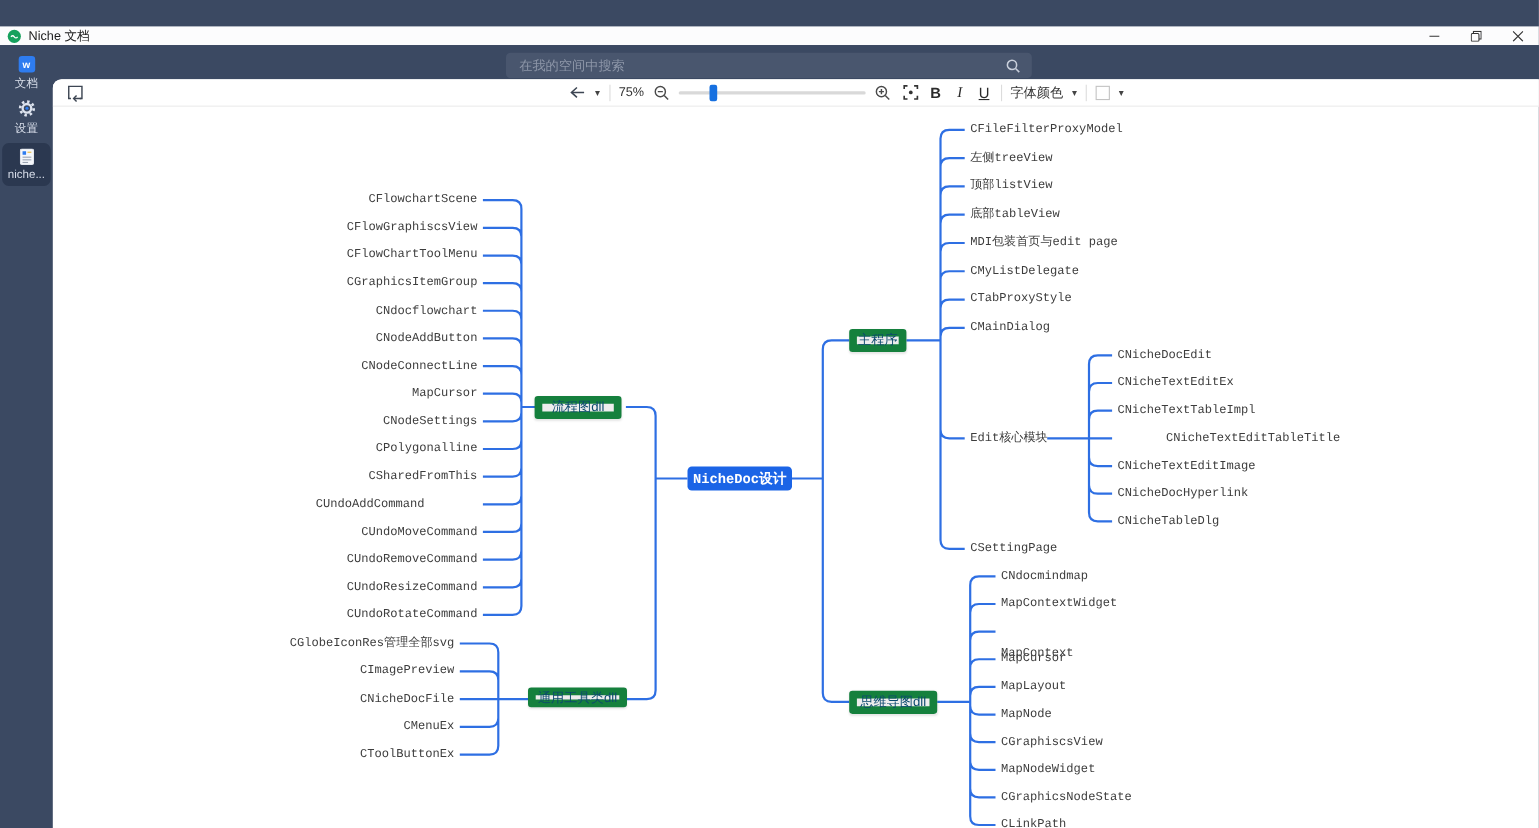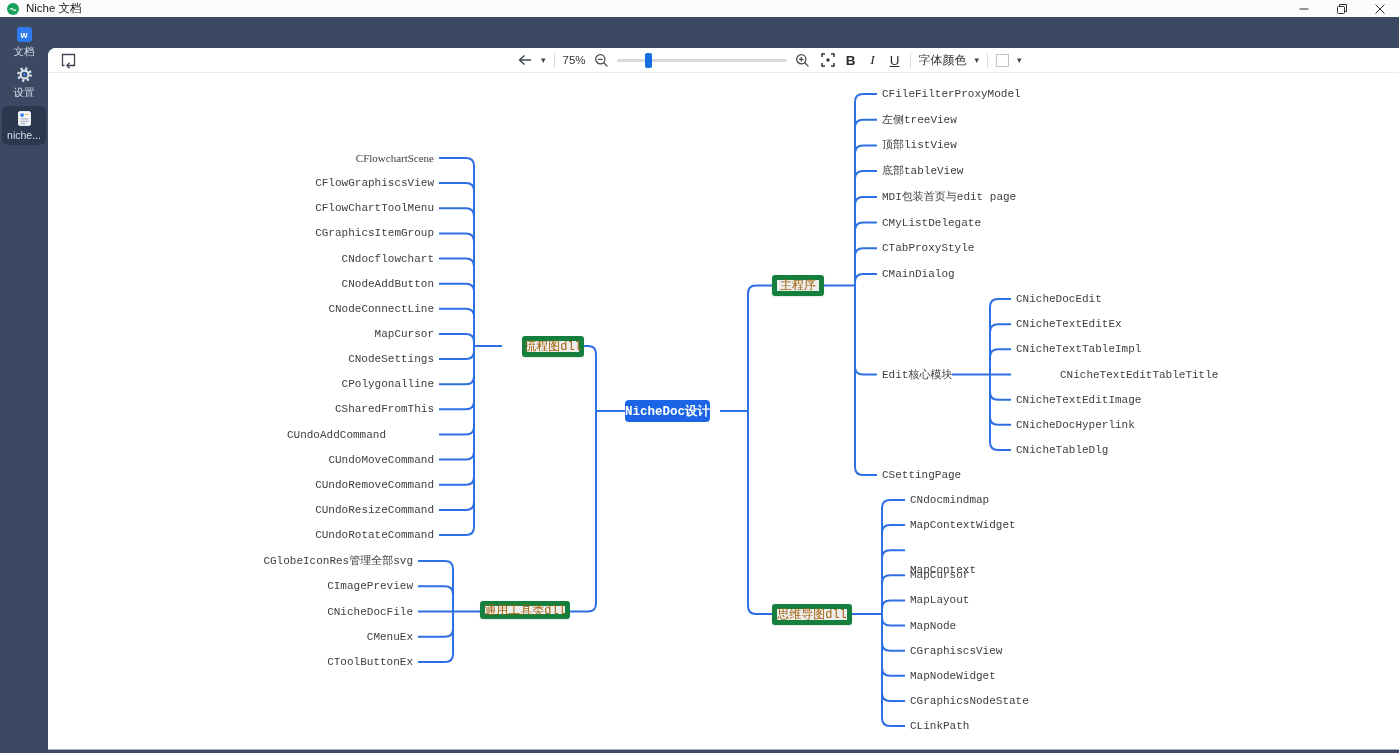--- a/index.html
+++ b/index.html
@@ -1,21 +1,21 @@
 <!DOCTYPE html>
 <html><head>
 <meta charset="utf-8">
 <style>
   * { box-sizing: border-box; margin: 0; padding: 0; }
   html,body { width:1399px; height:753px; overflow:hidden; }
   body { font-family:"Liberation Sans", sans-serif; background:#3b4962; position:relative; }
 
   
   #titlebar { height:17px; background:#fcfcfd; display:flex; align-items:center;
-              font-size:11.5px; color:#1b1b1b; position:relative; }
+              font-size:11.5px; color:#1b1b1b; position:relative;margin-top:24px; }
   #titlebar .app-icon { width:12px; height:12px; border-radius:50%; background:#16a15d;
               margin:0 7px 0 7px; display:flex; align-items:center; justify-content:center; }
   #titlebar .app-icon svg { display:block; }
   #win-controls { position:absolute; right:0; top:0; height:17px; display:flex; }
   .win-btn { width:38px; height:17px; display:flex; align-items:center; justify-content:center; }
 
   
   #app { position:relative; height:736px; background:#3b4962; }
 
   
@@ -57,23 +57,23 @@
   .fmt.b { font-weight:bold; }
   .fmt.i { font-style:italic; font-family:"Liberation Serif", serif; }
   .fmt.u { text-decoration:underline; }
   #color-swatch { width:13px; height:13px; border:1px solid #c3c3c3; background:#fff; }
 
   
   #mm-layer { position:absolute; left:-48px; top:-48px; width:1399px; height:753px; }
   #mm-layer svg { position:absolute; left:0; top:0; }
   .mm-leaf { position:absolute; white-space:nowrap; font-family:"Liberation Mono","DejaVu Sans Mono",monospace;
              font-size:11px; line-height:16px; color:#3d3d3d; cursor:pointer; }
-  .mm-branch { position:absolute; background:#ededed; border:5px solid #15803d; border-radius:3px;
-               box-shadow:0 1px 2px rgba(0,0,0,0.10); color:#a16207; font-size:12px;
-               font-family:Liberation Mono, monospace;
+  .mm-branch { position:absolute; background:#ededed; border:7px solid #15803d; border-radius:3px;
+               box-shadow:0 1px 2px rgba(0,0,0,0.10); color:#0c4a6e; font-size:12px;
+               font-family:Liberation Sans, sans-serif;
                display:flex; align-items:center; justify-content:center; white-space:nowrap; cursor:pointer; }
   .mm-rootnode { position:absolute; background:#1b64e6; border-radius:4px; color:#fff; font-weight:bold;
                font-size:12.5px; font-family:"Liberation Mono","DejaVu Sans Mono",monospace;
                display:flex; align-items:center; justify-content:center; white-space:nowrap; cursor:pointer; }
 </style>
 </head>
 <body>
 
 <div id="titlebar">
   <span class="app-icon">
@@ -97,20 +97,29 @@
     <div class="win-btn">
       <svg width="10" height="10" viewBox="0 0 10 10">
           <path d="M0.5 0.5 L9.5 9.5 M9.5 0.5 L0.5 9.5" stroke="#333" stroke-width="1"></path>
         </svg>
     </div>
   </div>
 </div>
 
 <div id="app">
 
+  <div id="searchbox">
+    <input type="text" placeholder="在我的空间中搜索" style="">
+    <span id="search-icon">
+      <svg width="14" height="14" viewBox="0 0 14 14" fill="none" stroke="#c9cfdb" stroke-width="1.4">
+        <circle cx="6" cy="6" r="4.2"></circle>
+          <line x1="9.2" y1="9.2" x2="12.6" y2="12.6"></line>
+      </svg>
+    </span>
+  </div>
 
   <div id="sidebar">
     <div class="side-item first">
       <span class="wdoc-icon">w</span>
       <span class="lbl">文档</span>
     </div>
     <div class="side-item">
       <span style="display:flex;">
         <svg width="17" height="17" viewBox="0 0 16 16" fill="none">
           <circle cx="8" cy="8" r="5.8" stroke="#dde3ee" stroke-width="2.3" stroke-dasharray="2.1 2.45"></circle>
@@ -193,37 +202,37 @@
         <span id="color-swatch" class="tb-btn"></span>
         <span class="caret tb-btn">▾</span>
       </div>
     </div>
 
     <div id="mm-layer">
       <svg id="mm-svg" width="1399" height="753" viewBox="0 0 1399 753">
         <path id="mm-path" fill="none" stroke-width="2" d="M502 346 H474 M474 166 V527 M474 166 Q474 158 466 158 H439 M474 191.1 Q474 183.1 466 183.1 H439 M474 216.3 Q474 208.3 466 208.3 H439 M474 241.4 Q474 233.4 466 233.4 H439 M474 266.5 Q474 258.5 466 258.5 H439 M474 291.7 Q474 283.7 466 283.7 H439 M474 316.8 Q474 308.8 466 308.8 H439 M474 341.9 Q474 333.9 466 333.9 H439 M474 351.1 Q474 359.1 466 359.1 H439 M474 376.2 Q474 384.2 466 384.2 H439 M474 401.3 Q474 409.3 466 409.3 H439 M474 426.5 Q474 434.5 466 434.5 H439 M474 451.6 Q474 459.6 466 459.6 H439 M474 476.7 Q474 484.7 466 484.7 H439 M474 501.9 Q474 509.9 466 509.9 H439 M474 527 Q474 535 466 535 H439 M480 611.5 H453 M453 569 V654 M453 569 Q453 561 445 561 H418 M453 594.3 Q453 586.3 445 586.3 H418 M453 611.5 H418 M453 628.8 Q453 636.8 445 636.8 H418 M453 654 Q453 662 445 662 H418 M625 411 H596 M596 354 V603.5 M596 354 Q596 346 588 346 H569 M596 603.5 Q596 611.5 588 611.5 H569 M720 411 H748 M748 293.5 V606 M748 293.5 Q748 285.5 756 285.5 H772 M748 606 Q748 614 756 614 H772 M824 285.5 H855 M855 102 V467 M855 102 Q855 94 863 94 H877 M855 127.7 Q855 119.7 863 119.7 H877 M855 153.4 Q855 145.4 863 145.4 H877 M855 179.1 Q855 171.1 863 171.1 H877 M855 204.9 Q855 196.9 863 196.9 H877 M855 230.6 Q855 222.6 863 222.6 H877 M855 256.3 Q855 248.3 863 248.3 H877 M855 282 Q855 274 863 274 H877 M855 366.5 Q855 374.5 863 374.5 H877 M855 467 Q855 475 863 475 H877 M952 374.5 H990 M990 307 V442 M990 307 Q990 299 998 299 H1011 M990 332.2 Q990 324.2 998 324.2 H1011 M990 357.3 Q990 349.3 998 349.3 H1011 M990 374.5 H1011 M990 391.7 Q990 399.7 998 399.7 H1011 M990 416.8 Q990 424.8 998 424.8 H1011 M990 442 Q990 450 998 450 H1011 M852 614 H882 M882 508 V718 M882 508 Q882 500 890 500 H905 M882 533.1 Q882 525.1 890 525.1 H905 M882 558.2 Q882 550.2 890 550.2 H905 M882 583.3 Q882 575.3 890 575.3 H905 M882 608.4 Q882 600.4 890 600.4 H905 M882 617.6 Q882 625.6 890 625.6 H905 M882 642.7 Q882 650.7 890 650.7 H905 M882 667.8 Q882 675.8 890 675.8 H905 M882 692.9 Q882 700.9 890 700.9 H905 M882 718 Q882 726 890 726 H905 " stroke="#2e6fe3"></path>
       </svg>
       <div id="mm-labels">
-          <div class="mm-leaf" style="top: 150px; right: 965px; color: rgb(61, 61, 61); font-family: Liberation Serif, serif;">CFlowchartScene</div>
+          <div class="mm-leaf" style="top: 150px; right: 965px; color: rgb(61, 61, 61);">CFlowchartScene</div>
           <div class="mm-leaf" style="top: 175.1px; right: 965px; color: rgb(61, 61, 61);">CFlowGraphiscsView</div>
           <div class="mm-leaf" style="top: 200.3px; right: 965px; color: rgb(61, 61, 61);">CFlowChartToolMenu</div>
           <div class="mm-leaf" style="top: 225.4px; right: 965px; color: rgb(61, 61, 61);">CGraphicsItemGroup</div>
           <div class="mm-leaf" style="top: 250.5px; right: 965px; color: rgb(61, 61, 61);">CNdocflowchart</div>
           <div class="mm-leaf" style="top: 275.7px; right: 965px; color: rgb(61, 61, 61);">CNodeAddButton</div>
           <div class="mm-leaf" style="top: 300.8px; right: 965px; color: rgb(61, 61, 61);">CNodeConnectLine</div>
           <div class="mm-leaf" style="top: 325.9px; right: 965px; color: rgb(61, 61, 61);">MapCursor</div>
           <div class="mm-leaf" style="top: 351.1px; right: 965px; color: rgb(61, 61, 61);">CNodeSettings</div>
           <div class="mm-leaf" style="top: 376.2px; right: 965px; color: rgb(61, 61, 61);">CPolygonalline</div>
           <div class="mm-leaf" style="top: 401.3px; right: 965px; color: rgb(61, 61, 61);">CSharedFromThis</div>
           <div class="mm-leaf" style="top: 426.5px; right: 1013px; color: rgb(61, 61, 61);">CUndoAddCommand</div>
           <div class="mm-leaf" style="top: 451.6px; right: 965px; color: rgb(61, 61, 61);">CUndoMoveCommand</div>
           <div class="mm-leaf" style="top: 476.7px; right: 965px; color: rgb(61, 61, 61); text-align: center;">CUndoRemoveCommand</div>
           <div class="mm-leaf" style="top: 501.9px; right: 965px; color: rgb(61, 61, 61);">CUndoResizeCommand</div>
           <div class="mm-leaf" style="top: 527px; right: 965px; color: rgb(61, 61, 61);">CUndoRotateCommand</div>
-          <div class="mm-branch" style="left: 522px; top: 335.5px; width: 62px; height: 21px; background: rgb(237, 237, 237);">流程图dll</div>
+          <div class="mm-branch" style="left: 486px; top: 335.5px; width: 79px; height: 21px; background: rgb(237, 237, 237);">流程图dll</div>
           <div class="mm-leaf" style="top: 553px; right: 986px; color: rgb(61, 61, 61);">CGlobeIconRes管理全部svg</div>
           <div class="mm-leaf" style="top: 578.3px; right: 986px; color: rgb(61, 61, 61);">CImagePreview</div>
           <div class="mm-leaf" style="top: 603.5px; right: 986px; color: rgb(61, 61, 61);">CNicheDocFile</div>
           <div class="mm-leaf" style="top: 628.8px; right: 986px; color: rgb(61, 61, 61);">CMenuEx</div>
           <div class="mm-leaf" style="top: 654px; right: 986px; color: rgb(61, 61, 61);">CToolButtonEx</div>
           <div class="mm-branch" style="left: 480px; top: 601px; width: 90px; height: 18px; background: rgb(237, 237, 237);">通用工具类dll</div>
           <div class="mm-leaf" style="top: 86px; left: 882px; color: rgb(61, 61, 61);">CFileFilterProxyModel</div>
           <div class="mm-leaf" style="top: 111.7px; left: 882px; color: rgb(61, 61, 61);">左侧treeView</div>
           <div class="mm-leaf" style="top: 137.4px; left: 882px; color: rgb(61, 61, 61);">顶部listView</div>
           <div class="mm-leaf" style="top: 163.1px; left: 882px; color: rgb(61, 61, 61);">底部tableView</div>
@@ -245,17 +254,17 @@
           <div class="mm-leaf" style="top: 517.1px; left: 910px; color: rgb(61, 61, 61);">MapContextWidget</div>
           <div class="mm-leaf" style="top: 562px; left: 910px; color: rgb(61, 61, 61);">MapContext</div>
           <div class="mm-leaf" style="top: 567.3px; left: 910px; color: rgb(61, 61, 61);">MapCursor</div>
           <div class="mm-leaf" style="top: 592.4px; left: 910px; color: rgb(61, 61, 61);">MapLayout</div>
           <div class="mm-leaf" style="top: 617.6px; left: 910px; color: rgb(61, 61, 61);">MapNode</div>
           <div class="mm-leaf" style="top: 642.7px; left: 910px; color: rgb(61, 61, 61);">CGraphiscsView</div>
           <div class="mm-leaf" style="top: 667.8px; left: 910px; color: rgb(61, 61, 61);">MapNodeWidget</div>
           <div class="mm-leaf" style="top: 692.9px; left: 910px; color: rgb(61, 61, 61);">CGraphicsNodeState</div>
           <div class="mm-leaf" style="top: 718px; left: 910px; color: rgb(61, 61, 61);">CLinkPath</div>
           <div class="mm-branch" style="left: 772px; top: 603.5px; width: 80px; height: 21px; background: rgb(237, 237, 237);">思维导图dll</div>
-          <div class="mm-rootnode" style="left: 625px; top: 400px; width: 85px; height: 22px; background: rgb(27, 100, 230); color: rgb(255, 255, 255);">NicheDoc设计</div>
+          <div class="mm-rootnode" style="left: 625px; top: 400px; width: 95px; height: 22px; background: rgb(27, 100, 230); color: rgb(255, 255, 255);">NicheDoc设计</div>
         </div>
     </div>
   </div>
 </div>
 
 </body></html>

